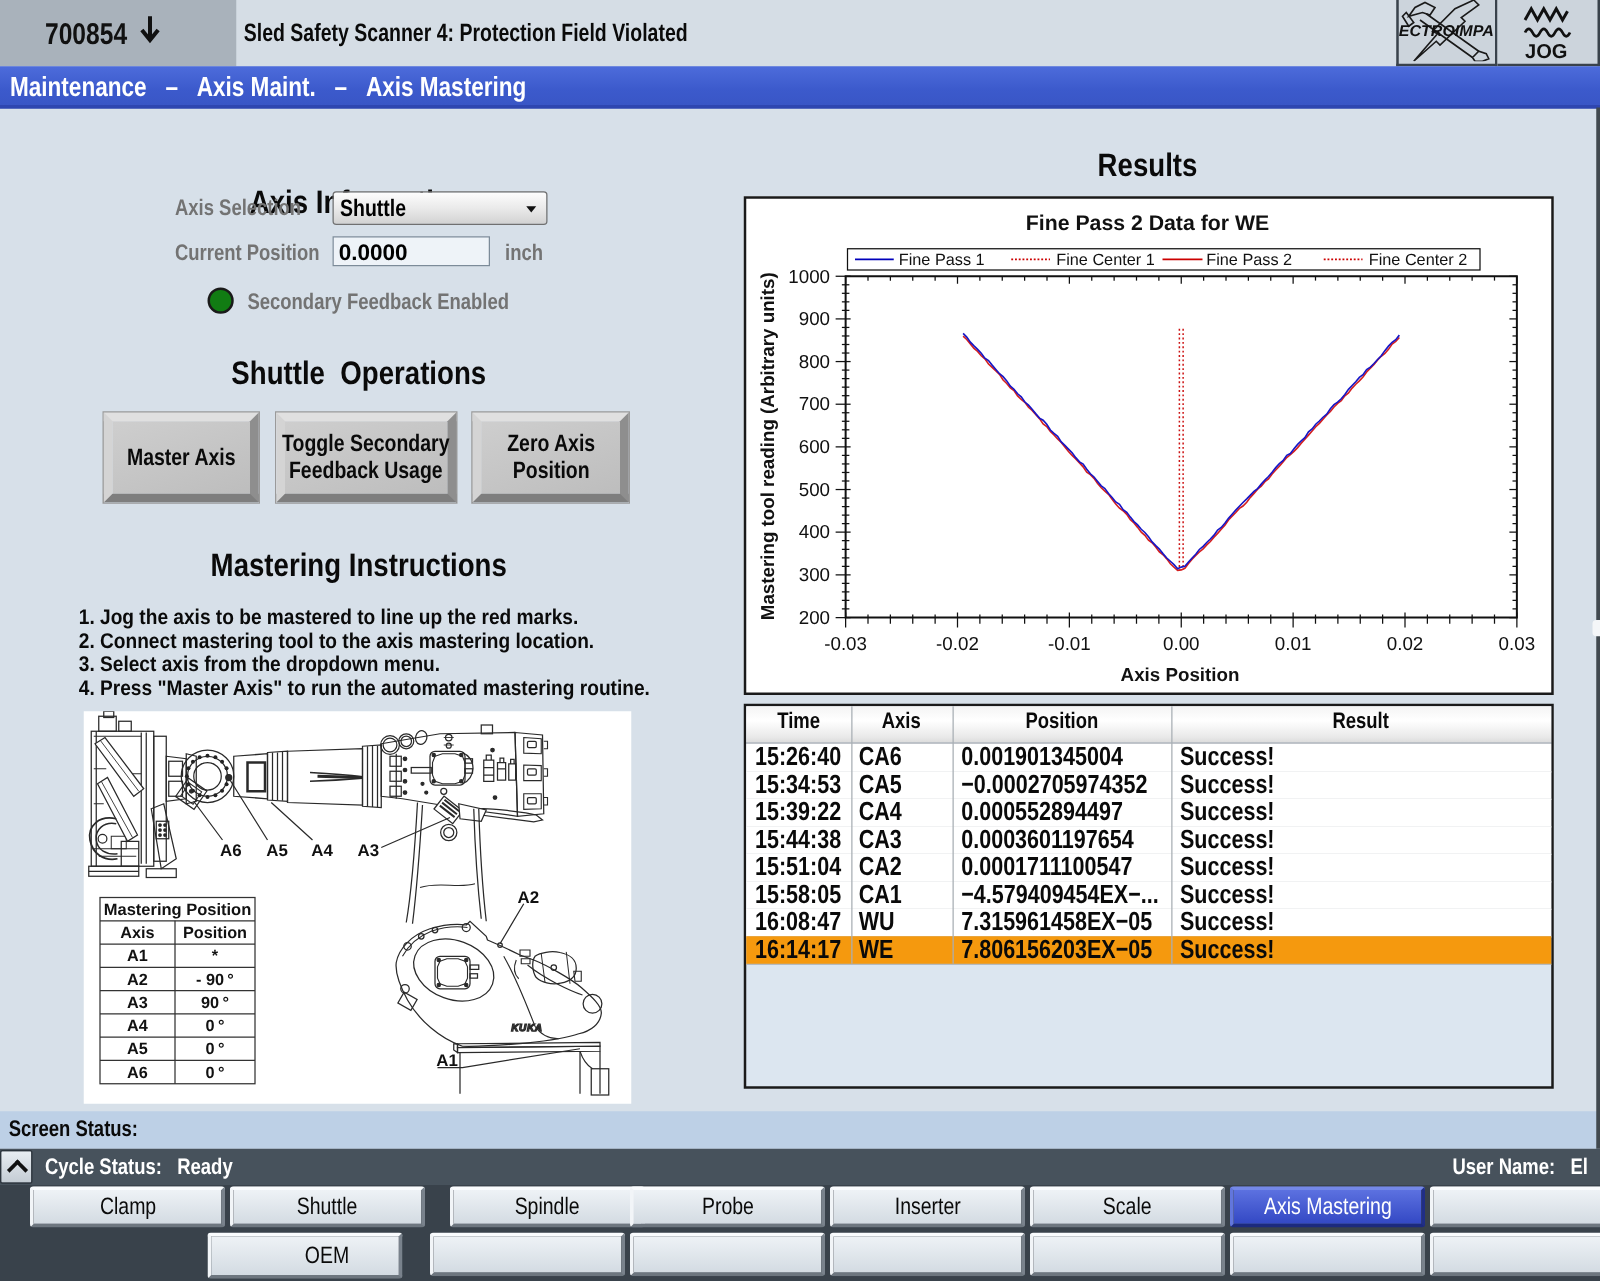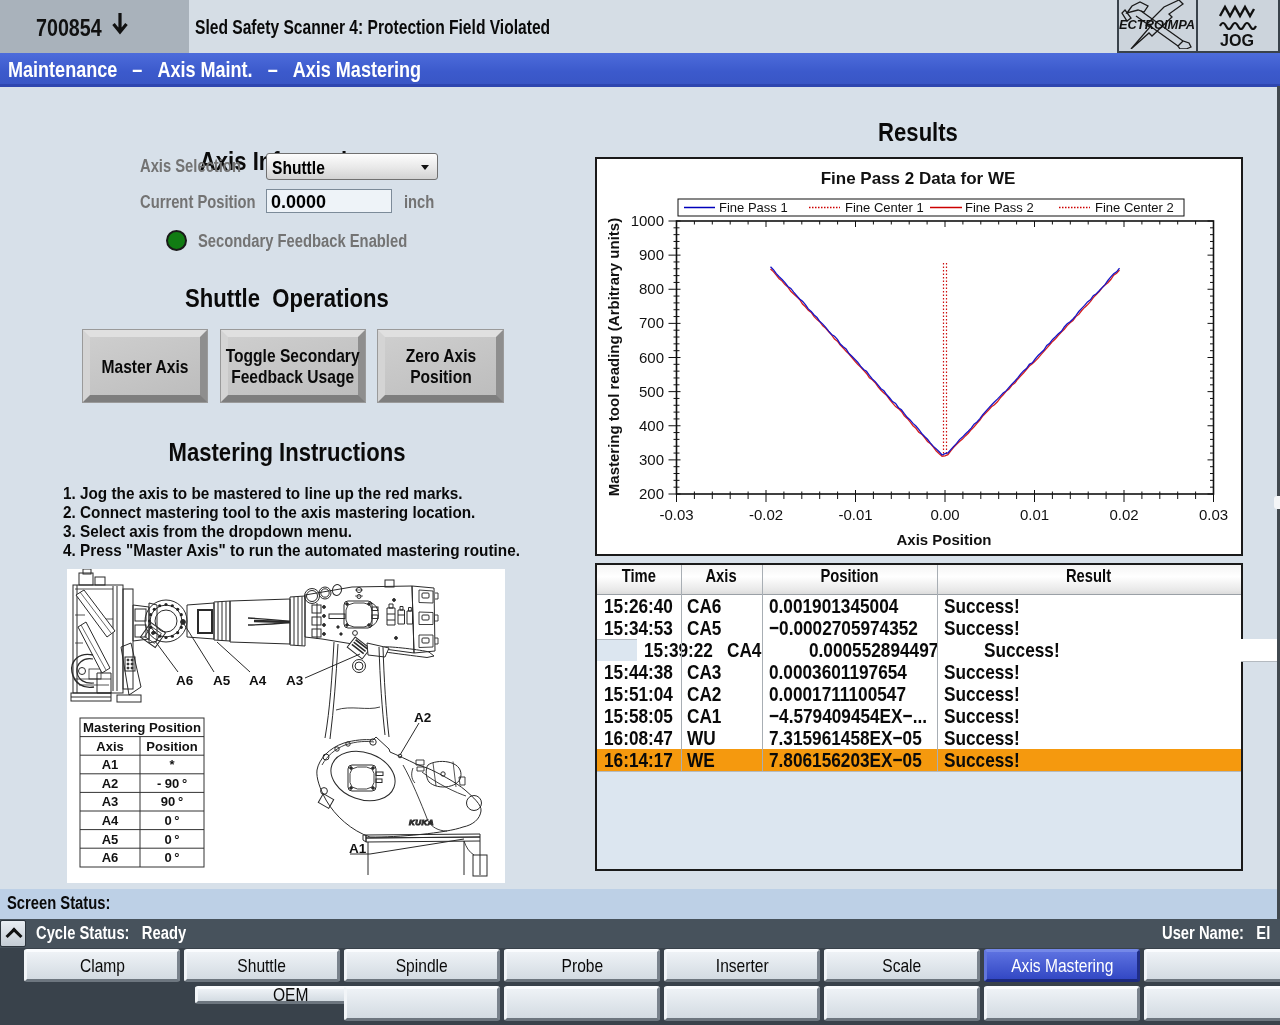--- a/index.html
+++ b/index.html
@@ -537,21 +537,21 @@
       <span class="cell" style="left: 90px;"><span class="c">CA6</span></span>
       <span class="cell" style="left: 172px;"><span class="c">0.001901345004</span></span>
       <span class="cell" style="left: 347px;"><span class="c">Success!</span></span>
     </div>
     <div class="row" style="top: 52px;">
       <span class="cell" style="left: 7px;"><span class="c">15:34:53</span></span>
       <span class="cell" style="left: 90px;"><span class="c">CA5</span></span>
       <span class="cell" style="left: 172px;"><span class="c">−0.0002705974352</span></span>
       <span class="cell" style="left: 347px;"><span class="c">Success!</span></span>
     </div>
-    <div class="row" style="top: 74px; margin-left: 40px;">
+    <div class="row" style="top: 74px;">
       <span class="cell" style="left: 7px;"><span class="c">15:39:22</span></span>
       <span class="cell" style="left: 90px;"><span class="c">CA4</span></span>
       <span class="cell" style="left: 172px;"><span class="c">0.000552894497</span></span>
       <span class="cell" style="left: 347px;"><span class="c">Success!</span></span>
     </div>
     <div class="row" style="top: 96px;">
       <span class="cell" style="left: 7px;"><span class="c">15:44:38</span></span>
       <span class="cell" style="left: 90px;"><span class="c">CA3</span></span>
       <span class="cell" style="left: 172px;"><span class="c">0.0003601197654</span></span>
       <span class="cell" style="left: 347px;"><span class="c">Success!</span></span>
@@ -593,37 +593,37 @@
   <span class="abs" style="left:36px;top:4px;font-size:18px;font-weight:bold"><span class="c">Cycle Status:&nbsp;&nbsp; Ready</span></span>
   <span class="abs" style="left:1162px;top:4px;font-size:18px;font-weight:bold"><span class="c">User Name:&nbsp;&nbsp; El</span></span>
 </div>
 <div class="abs" id="softkeys">
     <div class="sk" style="left: 2px; top: 1px;">
       <span class="cc">Clamp</span>
     </div>
     <div class="sk" style="left: 162px; top: 1px;">
       <span class="cc">Shuttle</span>
     </div>
-    <div class="sk" style="left: 322px; top: 1px;">
+    <div class="sk" style="left: 338px; top: 1px;">
       <span class="cc">Spindle</span>
     </div>
     <div class="sk" style="left: 482px; top: 1px;">
       <span class="cc">Probe</span>
     </div>
     <div class="sk" style="left: 642px; top: 1px;">
       <span class="cc">Inserter</span>
     </div>
     <div class="sk" style="left: 802px; top: 1px;">
       <span class="cc">Scale</span>
     </div>
     <div class="sk sel" style="left: 962px; top: 1px;">
       <span class="cc">Axis Mastering</span>
     </div>
     <div class="sk" style="left: 1122px; top: 1px;"></div>
-    <div class="sk" style="left: 173px; top: 38px; height: 18px; padding-left: 35px;">
+    <div class="sk" style="left: 144px; top: 38px; height: 37px; padding-left: 35px;">
       <span class="cc">OEM</span>
     </div>
     <div class="sk" style="left: 322px; top: 38px; height: 35px;"></div>
     <div class="sk" style="left: 482px; top: 38px; height: 35px;"></div>
     <div class="sk" style="left: 642px; top: 38px; height: 35px;"></div>
     <div class="sk" style="left: 802px; top: 38px; height: 35px;"></div>
     <div class="sk" style="left: 962px; top: 38px; height: 35px;"></div>
     <div class="sk" style="left: 1122px; top: 38px; height: 35px;"></div>
   </div>
 <div class="abs" style="left:1277px;top:86px;width:3px;height:833px;background:#41494f"></div>

